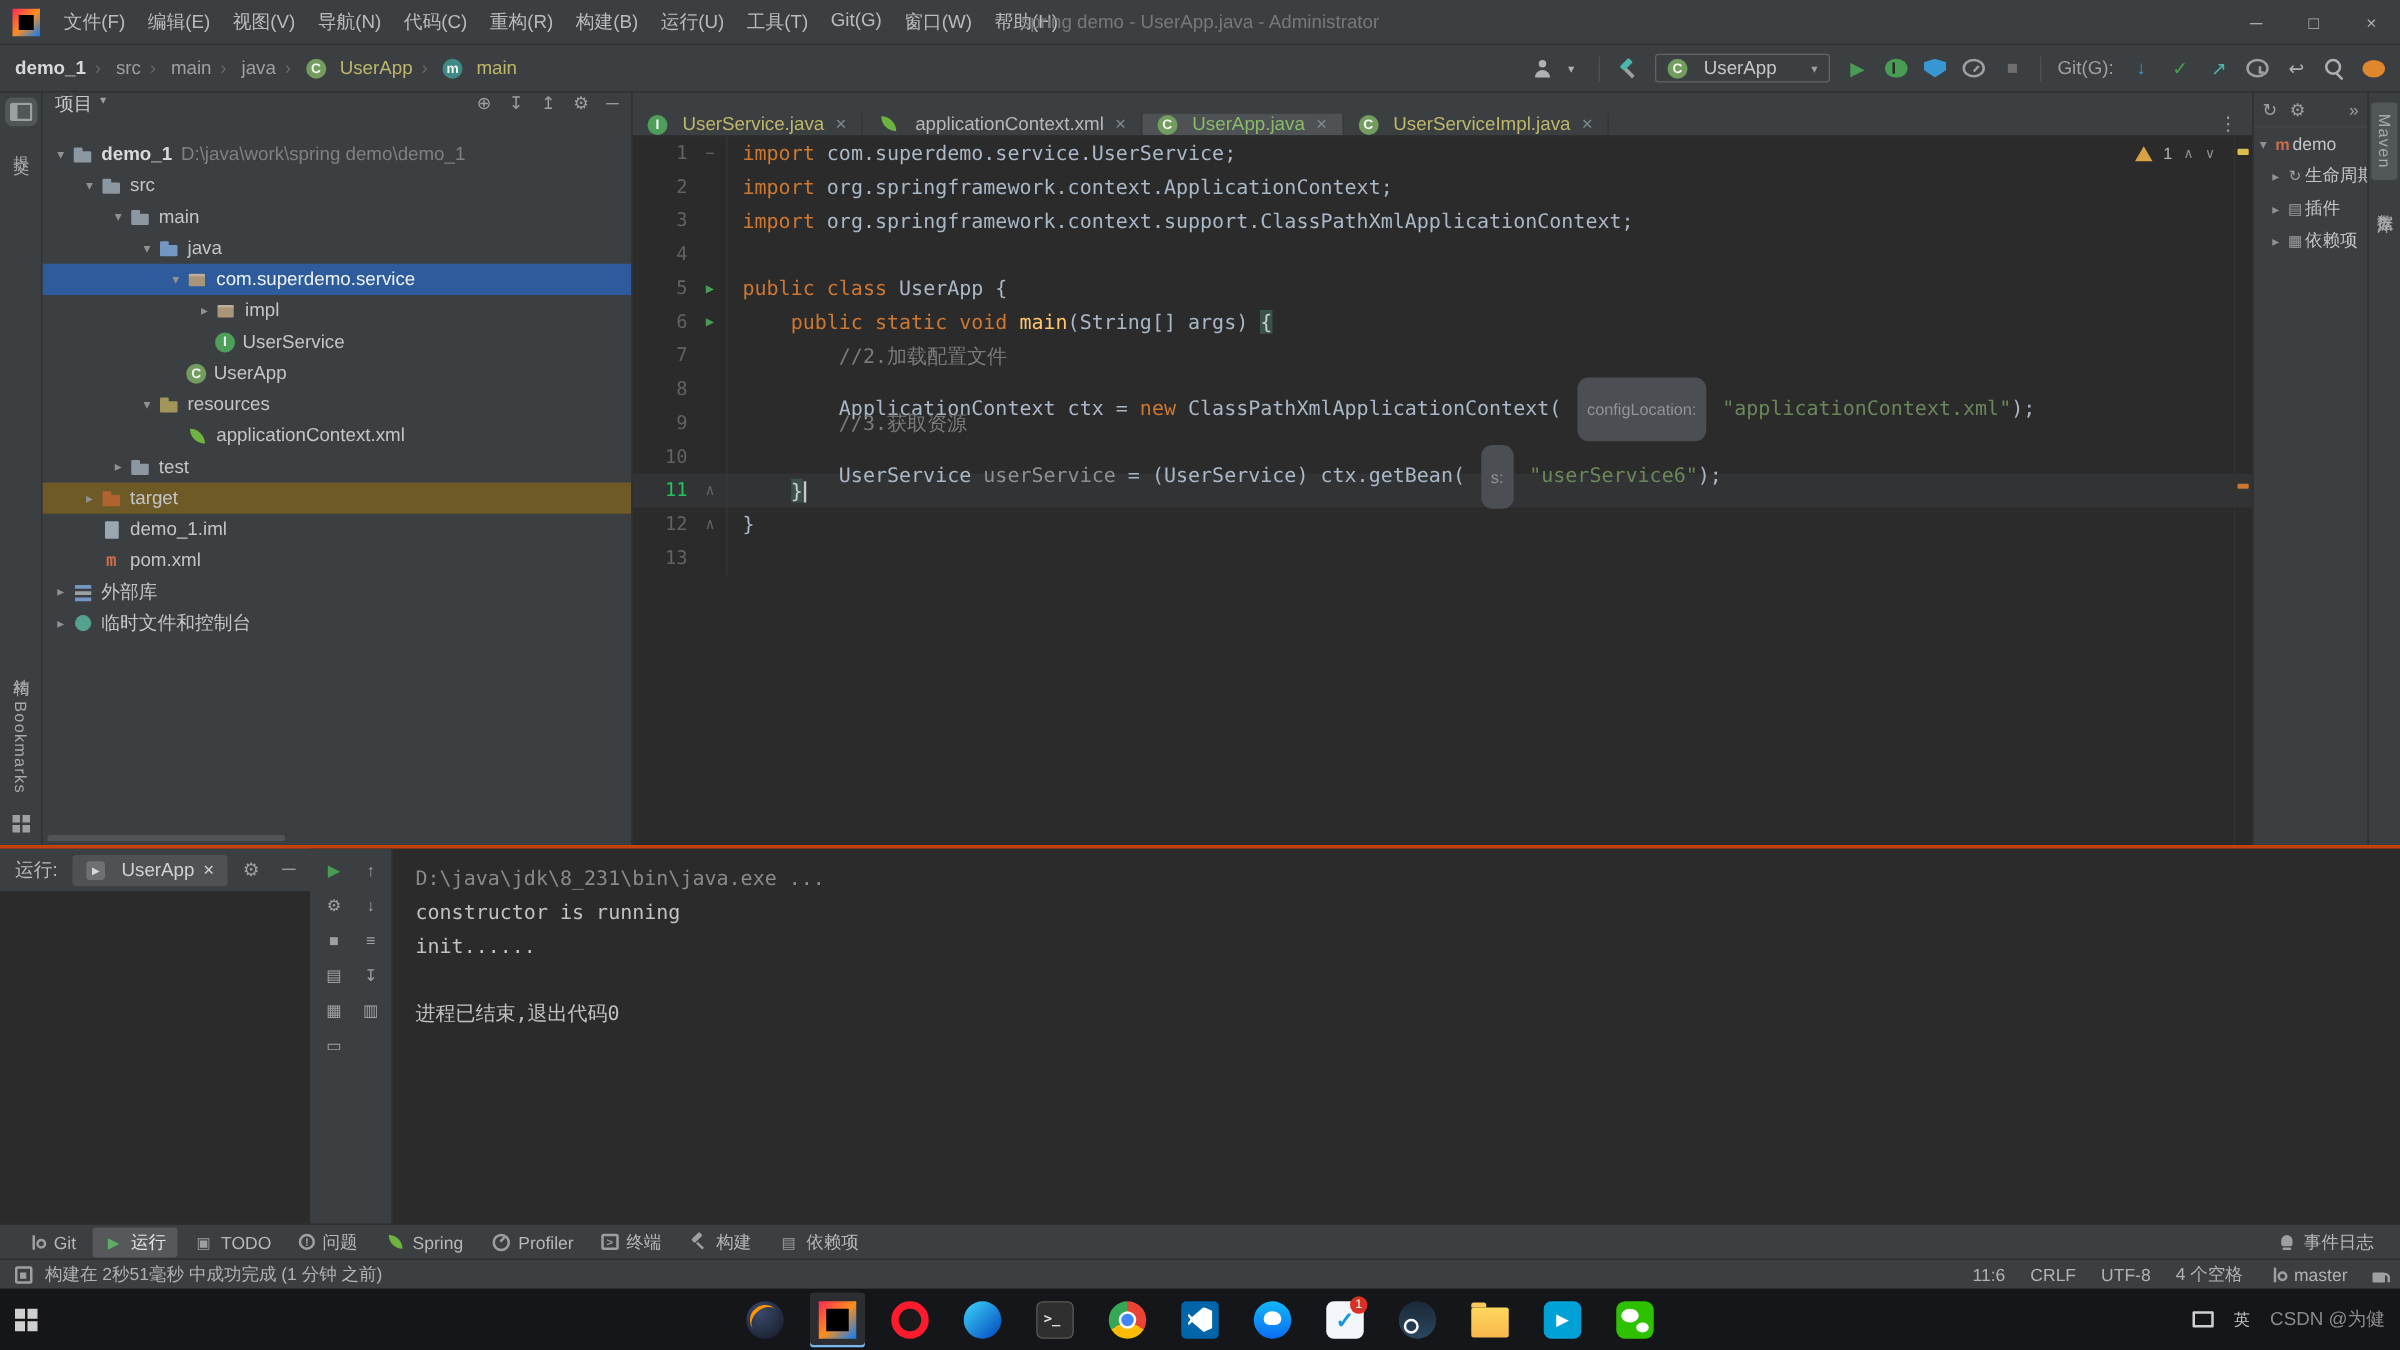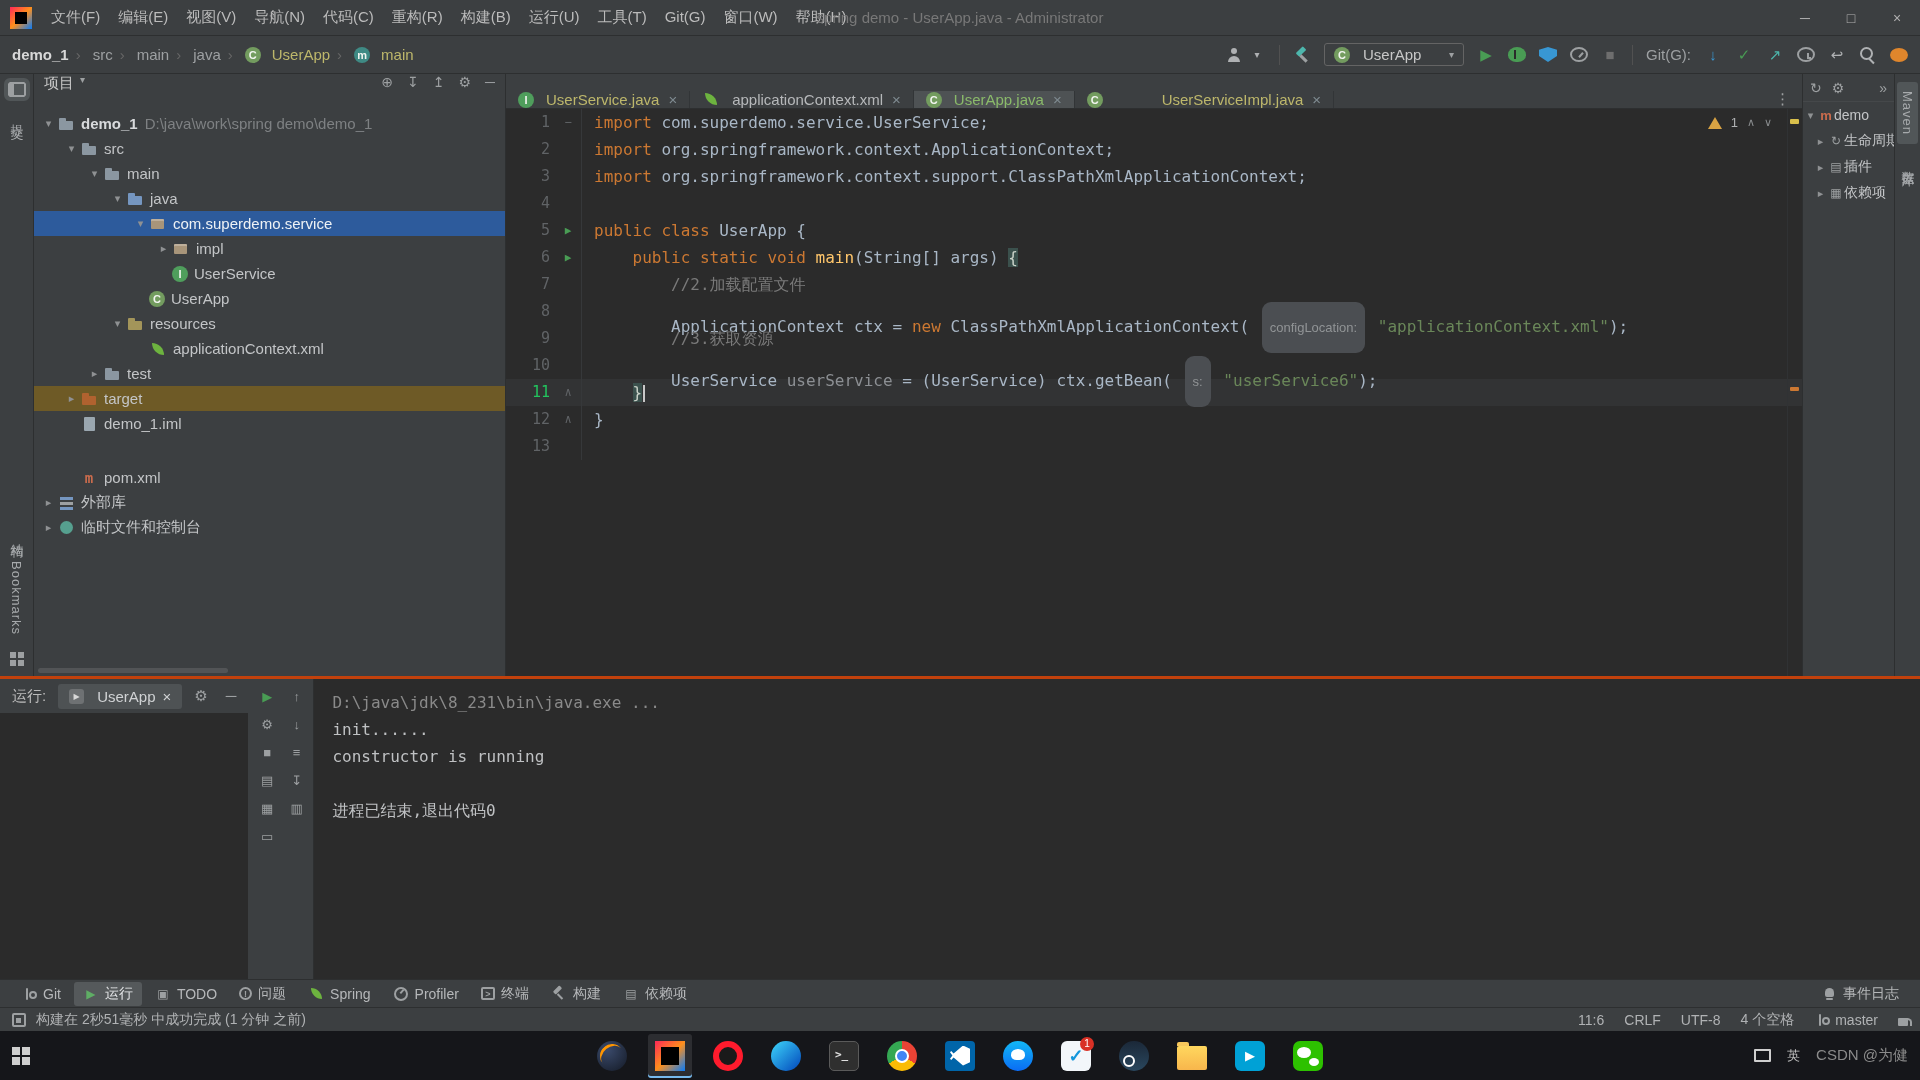--- a/index.html
+++ b/index.html
@@ -403,21 +403,21 @@
           <div class="trow exc" style="padding-left: 29px;">
             <span class="chev">▸</span>
             <span class="t-ico ti-folder-excluded"></span>
             <span class="tlabel">target</span>
           </div>
           <div class="trow" style="padding-left: 29px;">
             <span class="chev"></span>
             <span class="t-ico ti-iml"></span>
             <span class="tlabel">demo_1.iml</span>
           </div>
-          <div class="trow" style="padding-left: 29px; margin-top: 29px;">
+          <div class="trow" style="padding-left: 29px;">
             <span class="chev"></span>
             <span class="t-ico ti-maven"></span>
             <span class="tlabel">pom.xml</span>
           </div>
           <div class="trow" style="padding-left: 6px;">
             <span class="chev">▸</span>
             <span class="t-ico ti-library"></span>
             <span class="tlabel">外部库</span>
           </div>
           <div class="trow" style="padding-left: 6px;">
@@ -441,21 +441,21 @@
             <span class="tab-label" style="color: rgb(182, 184, 186);">applicationContext.xml</span>
             <span class="close">×</span>
           </div>
           <div class="tab active">
             <span class="t-ico ti-class"></span>
             <span class="tab-label" style="color: rgb(138, 186, 106);">UserApp.java</span>
             <span class="close">×</span>
           </div>
           <div class="tab">
             <span class="t-ico ti-class"></span>
-            <span class="tab-label" style="color: rgb(189, 183, 107); margin-left: 47px;">UserServiceImpl.java</span>
+            <span class="tab-label" style="color: rgb(189, 183, 107);">UserServiceImpl.java</span>
             <span class="close">×</span>
           </div>
           <span class="tabs-more g g-dots"></span>
         </div>
       <div class="editor">
         <div class="code">
             <div class="code-line">
               <span class="gutter">
                 <span class="num">1</span>
                 <span class="mark">−</span>
@@ -624,22 +624,22 @@
         <div class="rcol">
             <span class="rico">↑</span>
             <span class="rico">↓</span>
             <span class="rico">≡</span>
             <span class="rico">↧</span>
             <span class="rico">▥</span>
           </div>
       </div>
       <div class="console">
           <div class="cline path">D:\java\jdk\8_231\bin\java.exe ...</div>
+          <div class="cline out">constructor is running</div>
           <div class="cline out">init......</div>
-          <div class="cline out">constructor is running</div>
           <div class="cline out"></div>
           <div class="cline out">进程已结束,退出代码0</div>
         </div>
     </div>
   </div>
 
   <div class="bbar">
     <div class="bbar-left">
         <div class="btab">
           <span class="mi mi-git-branch"></span>

